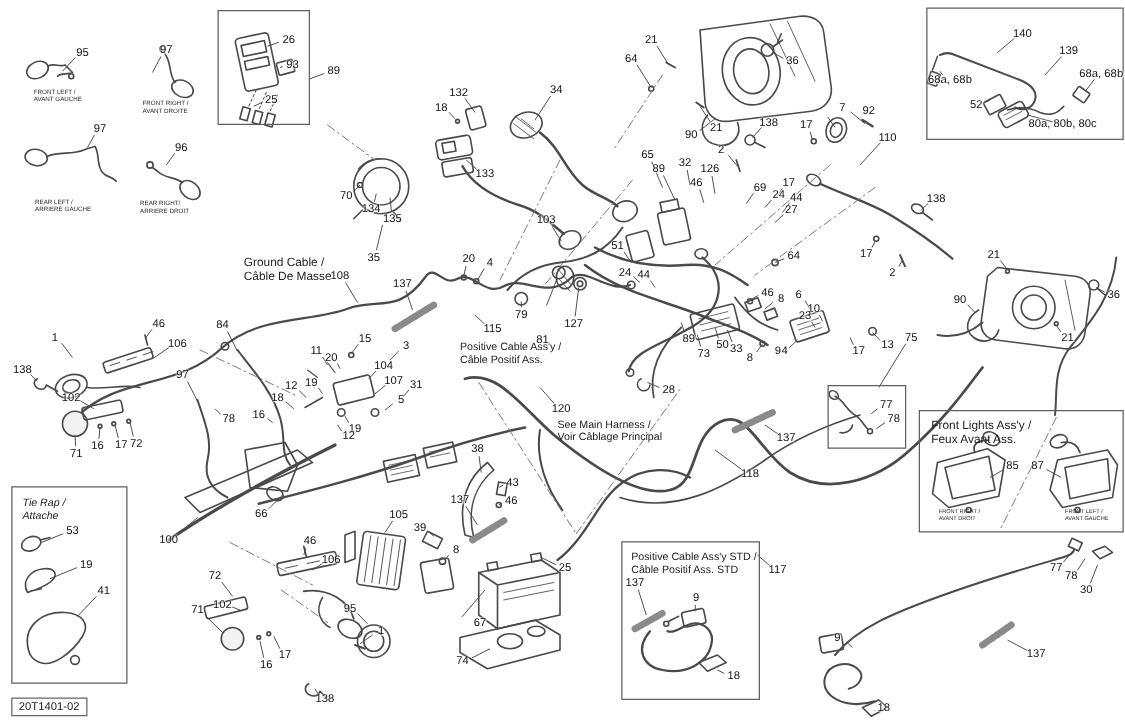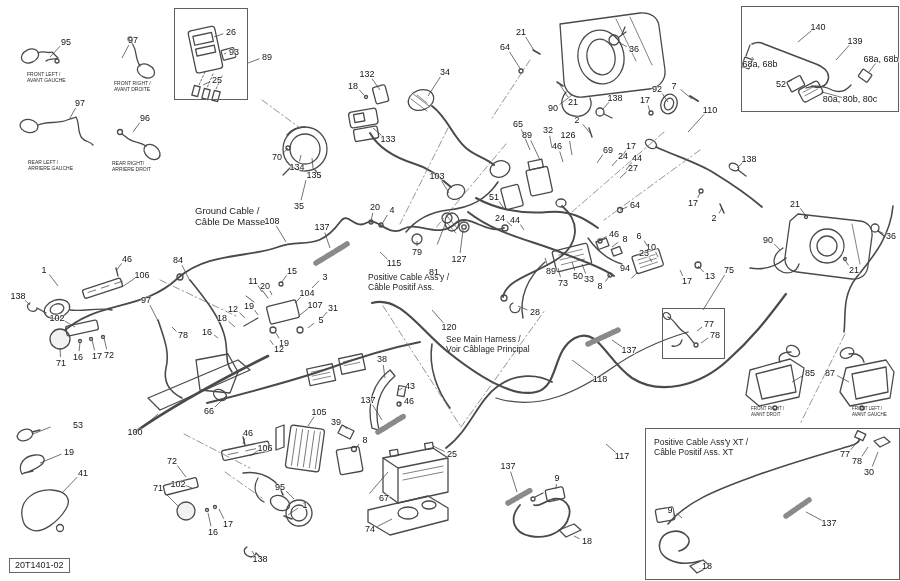--- a/index.html
+++ b/index.html
@@ -514,33 +514,41 @@
 AVANT DROITE</div>
   <div class="sublabel" style="left:28px;top:159px">REAR LEFT /
 ARRIERE GAUCHE</div>
   <div class="sublabel" style="left:112px;top:160px">REAR RIGHT/
 ARRIERE DROIT</div>
 
   <div class="pbox" style="left:174px;top:8px;width:72px;height:90px"></div>
 
   <div class="pbox" style="left:741px;top:6px;width:156px;height:104px"></div>
 
+  <div class="pbox" style="left:9px;top:389px;width:91px;height:156px">
+    <div class="box-title italic" style="left:8px;top:7px;font-size:8.5px">Tie Rap /
+Attache</div>
+  </div>
 
   <div class="pbox" style="left:662px;top:308px;width:61px;height:49px"></div>
 
+  <div class="pbox" style="left:735px;top:328px;width:162px;height:96px">
+    <div class="box-title" style="left:9px;top:6px">Front Lights Ass'y /
+Feux Avant Ass.</div>
+  </div>
   <div class="sublabel" style="left:751px;top:406px;font-size:4.5px">FRONT RIGHT /
 AVANT DROIT</div>
   <div class="sublabel" style="left:852px;top:406px;font-size:4.5px">FRONT LEFT /
 AVANT GAUCHE</div>
 
-
-  <div class="pbox" style="left:645px;top:428px;width:253px;height:150px">
-    <div class="box-title small-title" style="left:8px;top:8px">Positive Cable Ass'y XT /
-Câble Positif Ass. XT</div>
+  <div class="pbox" style="left:497px;top:433px;width:109px;height:125px">
+    <div class="box-title small-title" style="left:7px;top:6px">Positive Cable Ass'y STD /
+Câble Positif Ass. STD</div>
   </div>
+
 
   <div class="freelabel" style="left:195px;top:205px">Ground Cable /
 Câble De Masse</div>
   <div class="freelabel" style="left:368px;top:272px;font-size:8.5px">Positive Cable Ass'y /
 Câble Positif Ass.</div>
   <div class="freelabel" style="left:446px;top:334px;font-size:8.5px">See Main Harness /
 Voir Câblage Principal</div>
 
   <div class="code-box">20T1401-02</div>
 
@@ -563,21 +571,21 @@
       <span class="callout" style="left: 299px; top: 206px;">35</span>
       <span class="callout" style="left: 437px; top: 176px;">103</span>
       <span class="callout" style="left: 521px; top: 32px;">21</span>
       <span class="callout" style="left: 505px; top: 47px;">64</span>
       <span class="callout" style="left: 634px; top: 49px;">36</span>
       <span class="callout" style="left: 553px; top: 108px;">90</span>
       <span class="callout" style="left: 573px; top: 102px;">21</span>
       <span class="callout" style="left: 615px; top: 98px;">138</span>
       <span class="callout" style="left: 577px; top: 120px;">2</span>
       <span class="callout" style="left: 645px; top: 100px;">17</span>
-      <span class="callout" style="left: 657px; top: 89px;">92</span>
+      <span class="callout" style="left: 695px; top: 89px;">92</span>
       <span class="callout" style="left: 674px; top: 86px;">7</span>
       <span class="callout" style="left: 710px; top: 110px;">110</span>
       <span class="callout" style="left: 749px; top: 159px;">138</span>
       <span class="callout" style="left: 693px; top: 203px;">17</span>
       <span class="callout" style="left: 714px; top: 218px;">2</span>
       <span class="callout" style="left: 795px; top: 204px;">21</span>
       <span class="callout" style="left: 768px; top: 240px;">90</span>
       <span class="callout" style="left: 891px; top: 236px;">36</span>
       <span class="callout" style="left: 854px; top: 270px;">21</span>
       <span class="callout" style="left: 729px; top: 270px;">75</span>
@@ -592,21 +600,21 @@
       <span class="callout" style="left: 631px; top: 146px;">17</span>
       <span class="callout" style="left: 623px; top: 156px;">24</span>
       <span class="callout" style="left: 637px; top: 158px;">44</span>
       <span class="callout" style="left: 633px; top: 168px;">27</span>
       <span class="callout" style="left: 635px; top: 205px;">64</span>
       <span class="callout" style="left: 614px; top: 234px;">46</span>
       <span class="callout" style="left: 625px; top: 239px;">8</span>
       <span class="callout" style="left: 639px; top: 236px;">6</span>
       <span class="callout" style="left: 651px; top: 247px;">10</span>
       <span class="callout" style="left: 644px; top: 253px;">23</span>
-      <span class="callout" style="left: 625px; top: 268px;">94</span>
+      <span class="callout" style="left: 625px; top: 282px; font-family: Liberation Mono, monospace;">94</span>
       <span class="callout" style="left: 600px; top: 286px;">8</span>
       <span class="callout" style="left: 551px; top: 271px;">89</span>
       <span class="callout" style="left: 563px; top: 283px;">73</span>
       <span class="callout" style="left: 578px; top: 276px;">50</span>
       <span class="callout" style="left: 589px; top: 279px;">33</span>
       <span class="callout" style="left: 494px; top: 197px;">51</span>
       <span class="callout" style="left: 500px; top: 218px;">24</span>
       <span class="callout" style="left: 515px; top: 220px;">44</span>
       <span class="callout" style="left: 272px; top: 221px;">108</span>
       <span class="callout" style="left: 322px; top: 227px;">137</span>
@@ -672,21 +680,21 @@
       <span class="callout" style="left: 709px; top: 324px;">77</span>
       <span class="callout" style="left: 715px; top: 335px;">78</span>
       <span class="callout" style="left: 810px; top: 373px;">85</span>
       <span class="callout" style="left: 830px; top: 373px;">87</span>
       <span class="callout" style="left: 818px; top: 27px;">140</span>
       <span class="callout" style="left: 855px; top: 41px;">139</span>
       <span class="callout" style="left: 760px; top: 64px;">68a, 68b</span>
       <span class="callout" style="left: 881px; top: 59px;">68a, 68b</span>
       <span class="callout" style="left: 781px; top: 84px;">52</span>
       <span class="callout" style="left: 850px; top: 99px;">80a, 80b, 80c</span>
-      <span class="callout" style="left: 58px; top: 425px; margin-left: 20px;">53</span>
+      <span class="callout" style="left: 58px; top: 425px;">53</span>
       <span class="callout" style="left: 69px; top: 452px;">19</span>
       <span class="callout" style="left: 83px; top: 473px;">41</span>
       <span class="callout" style="left: 508px; top: 466px;">137</span>
       <span class="callout" style="left: 557px; top: 478px;">9</span>
       <span class="callout" style="left: 587px; top: 541px;">18</span>
       <span class="callout" style="left: 845px; top: 454px;">77</span>
       <span class="callout" style="left: 857px; top: 461px;">78</span>
       <span class="callout" style="left: 869px; top: 472px;">30</span>
       <span class="callout" style="left: 670px; top: 510px;">9</span>
       <span class="callout" style="left: 829px; top: 523px;">137</span>

